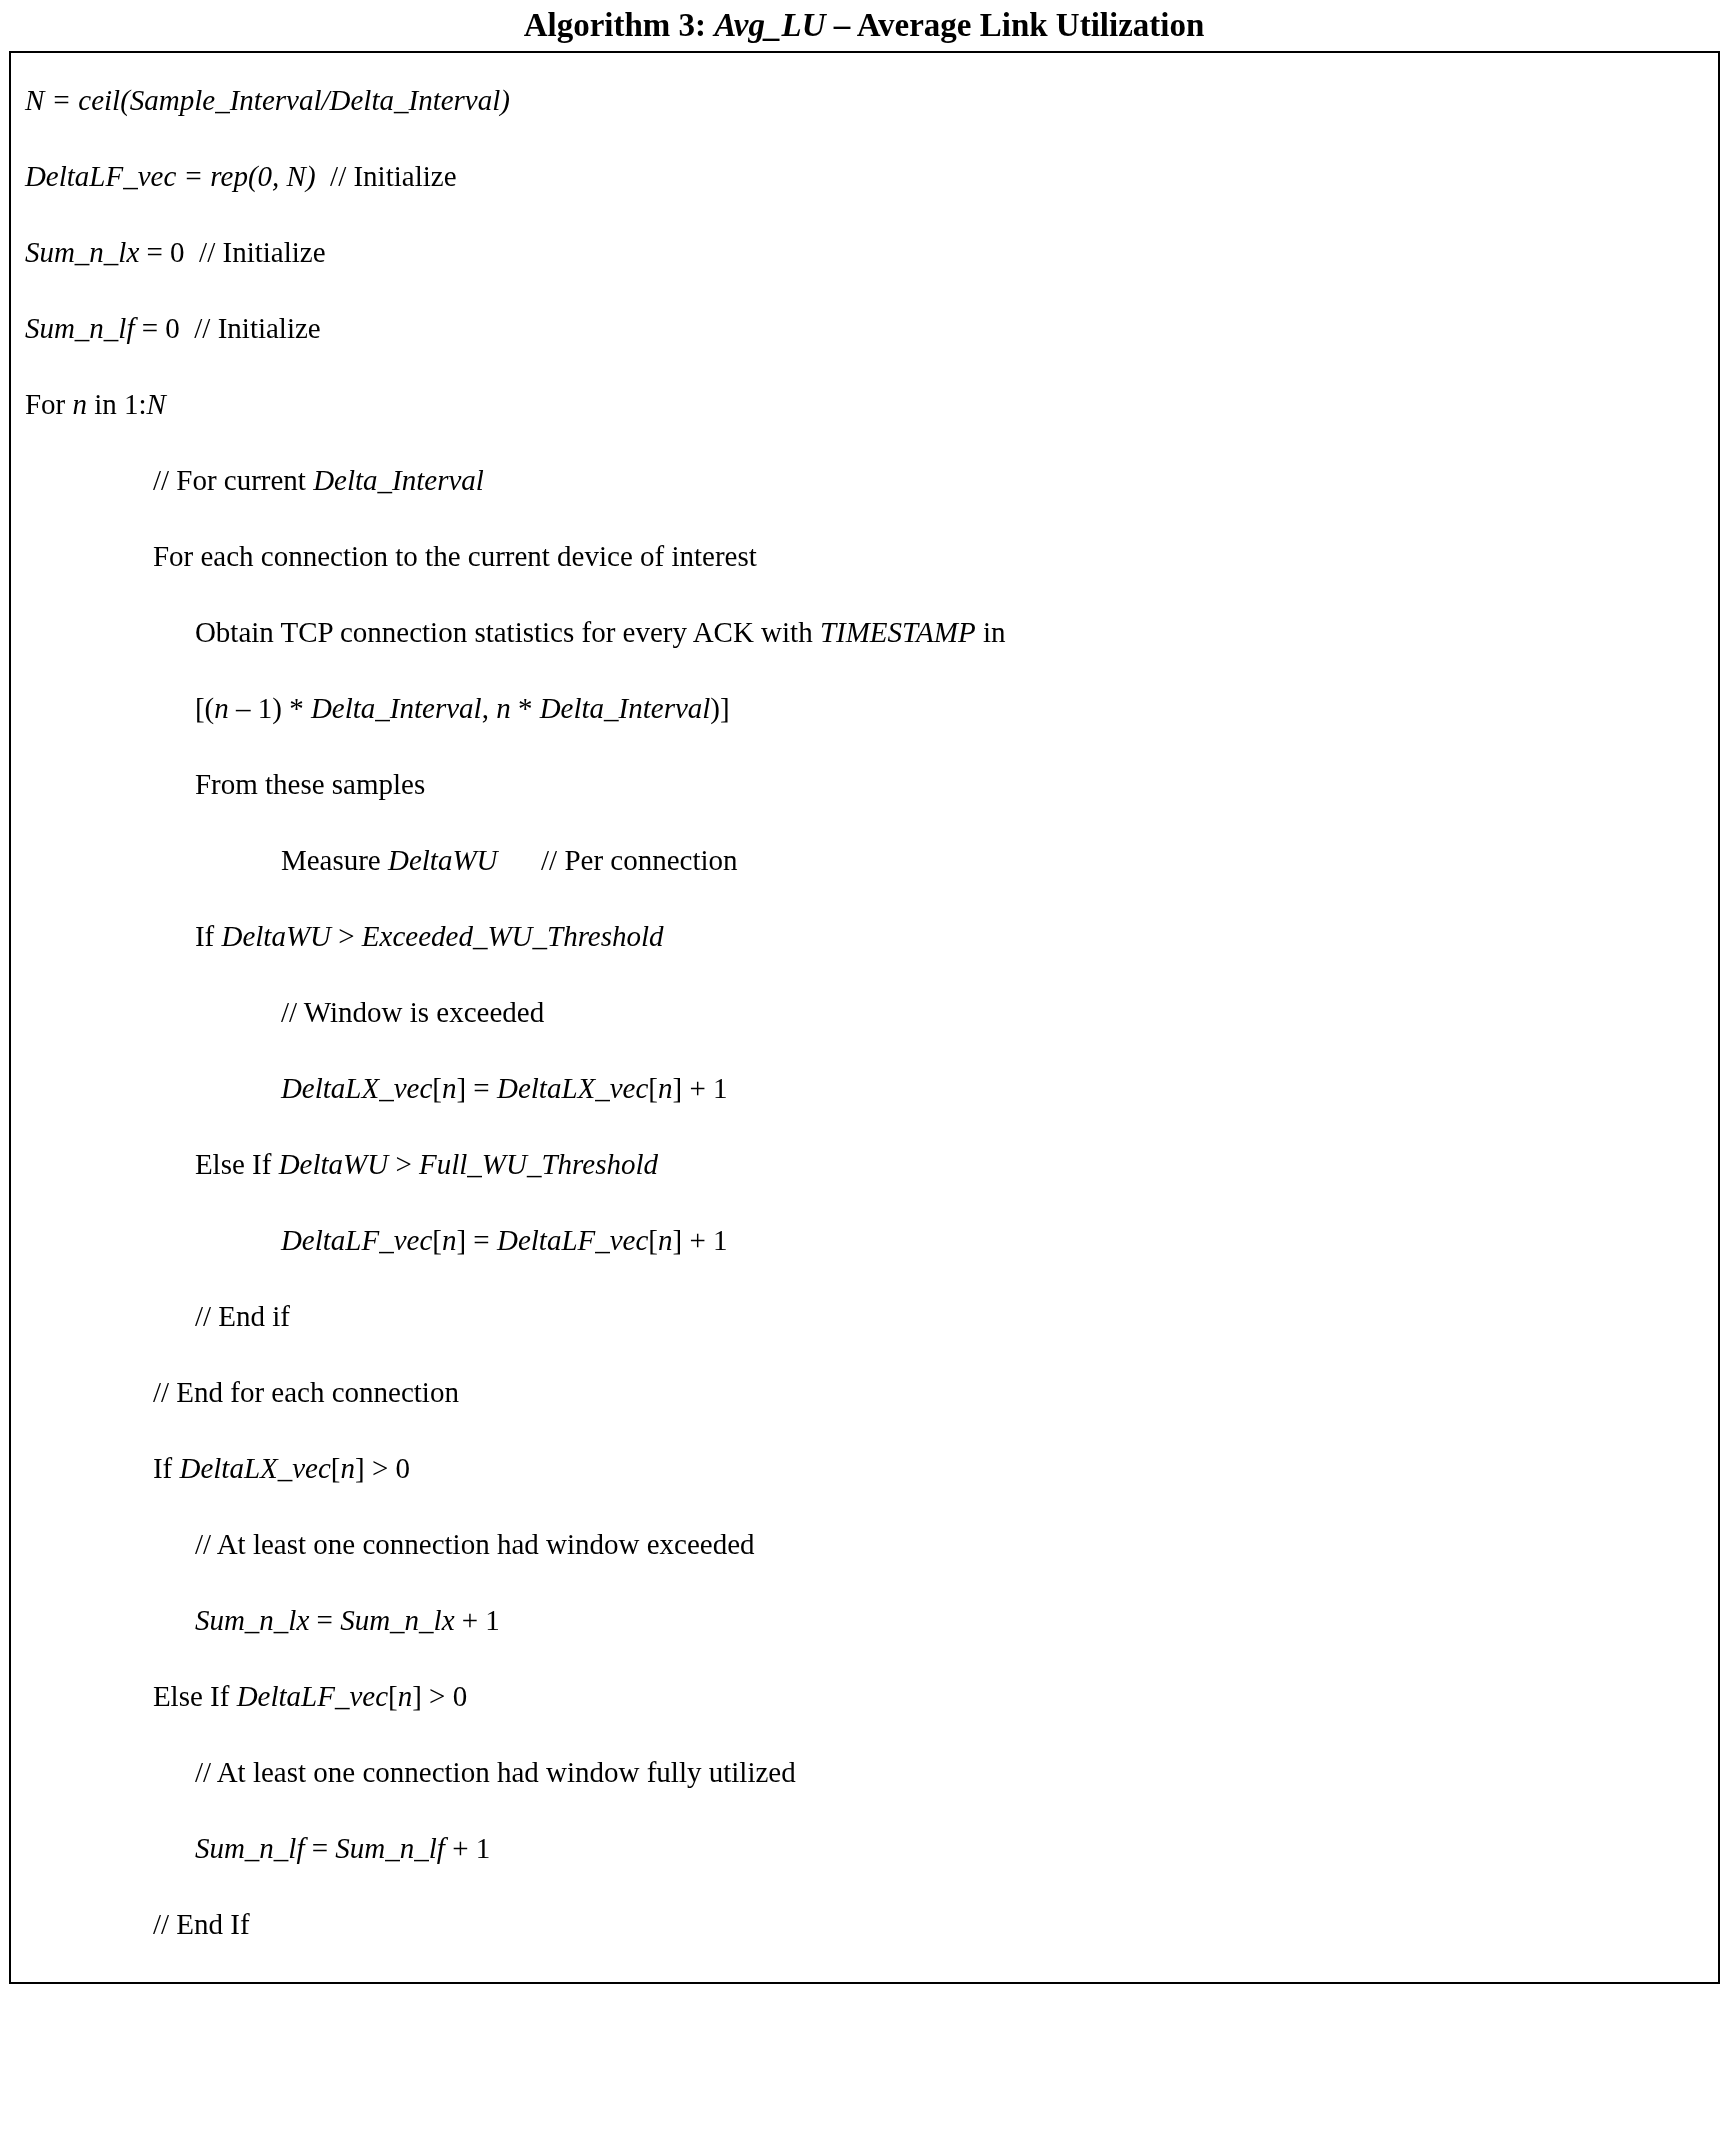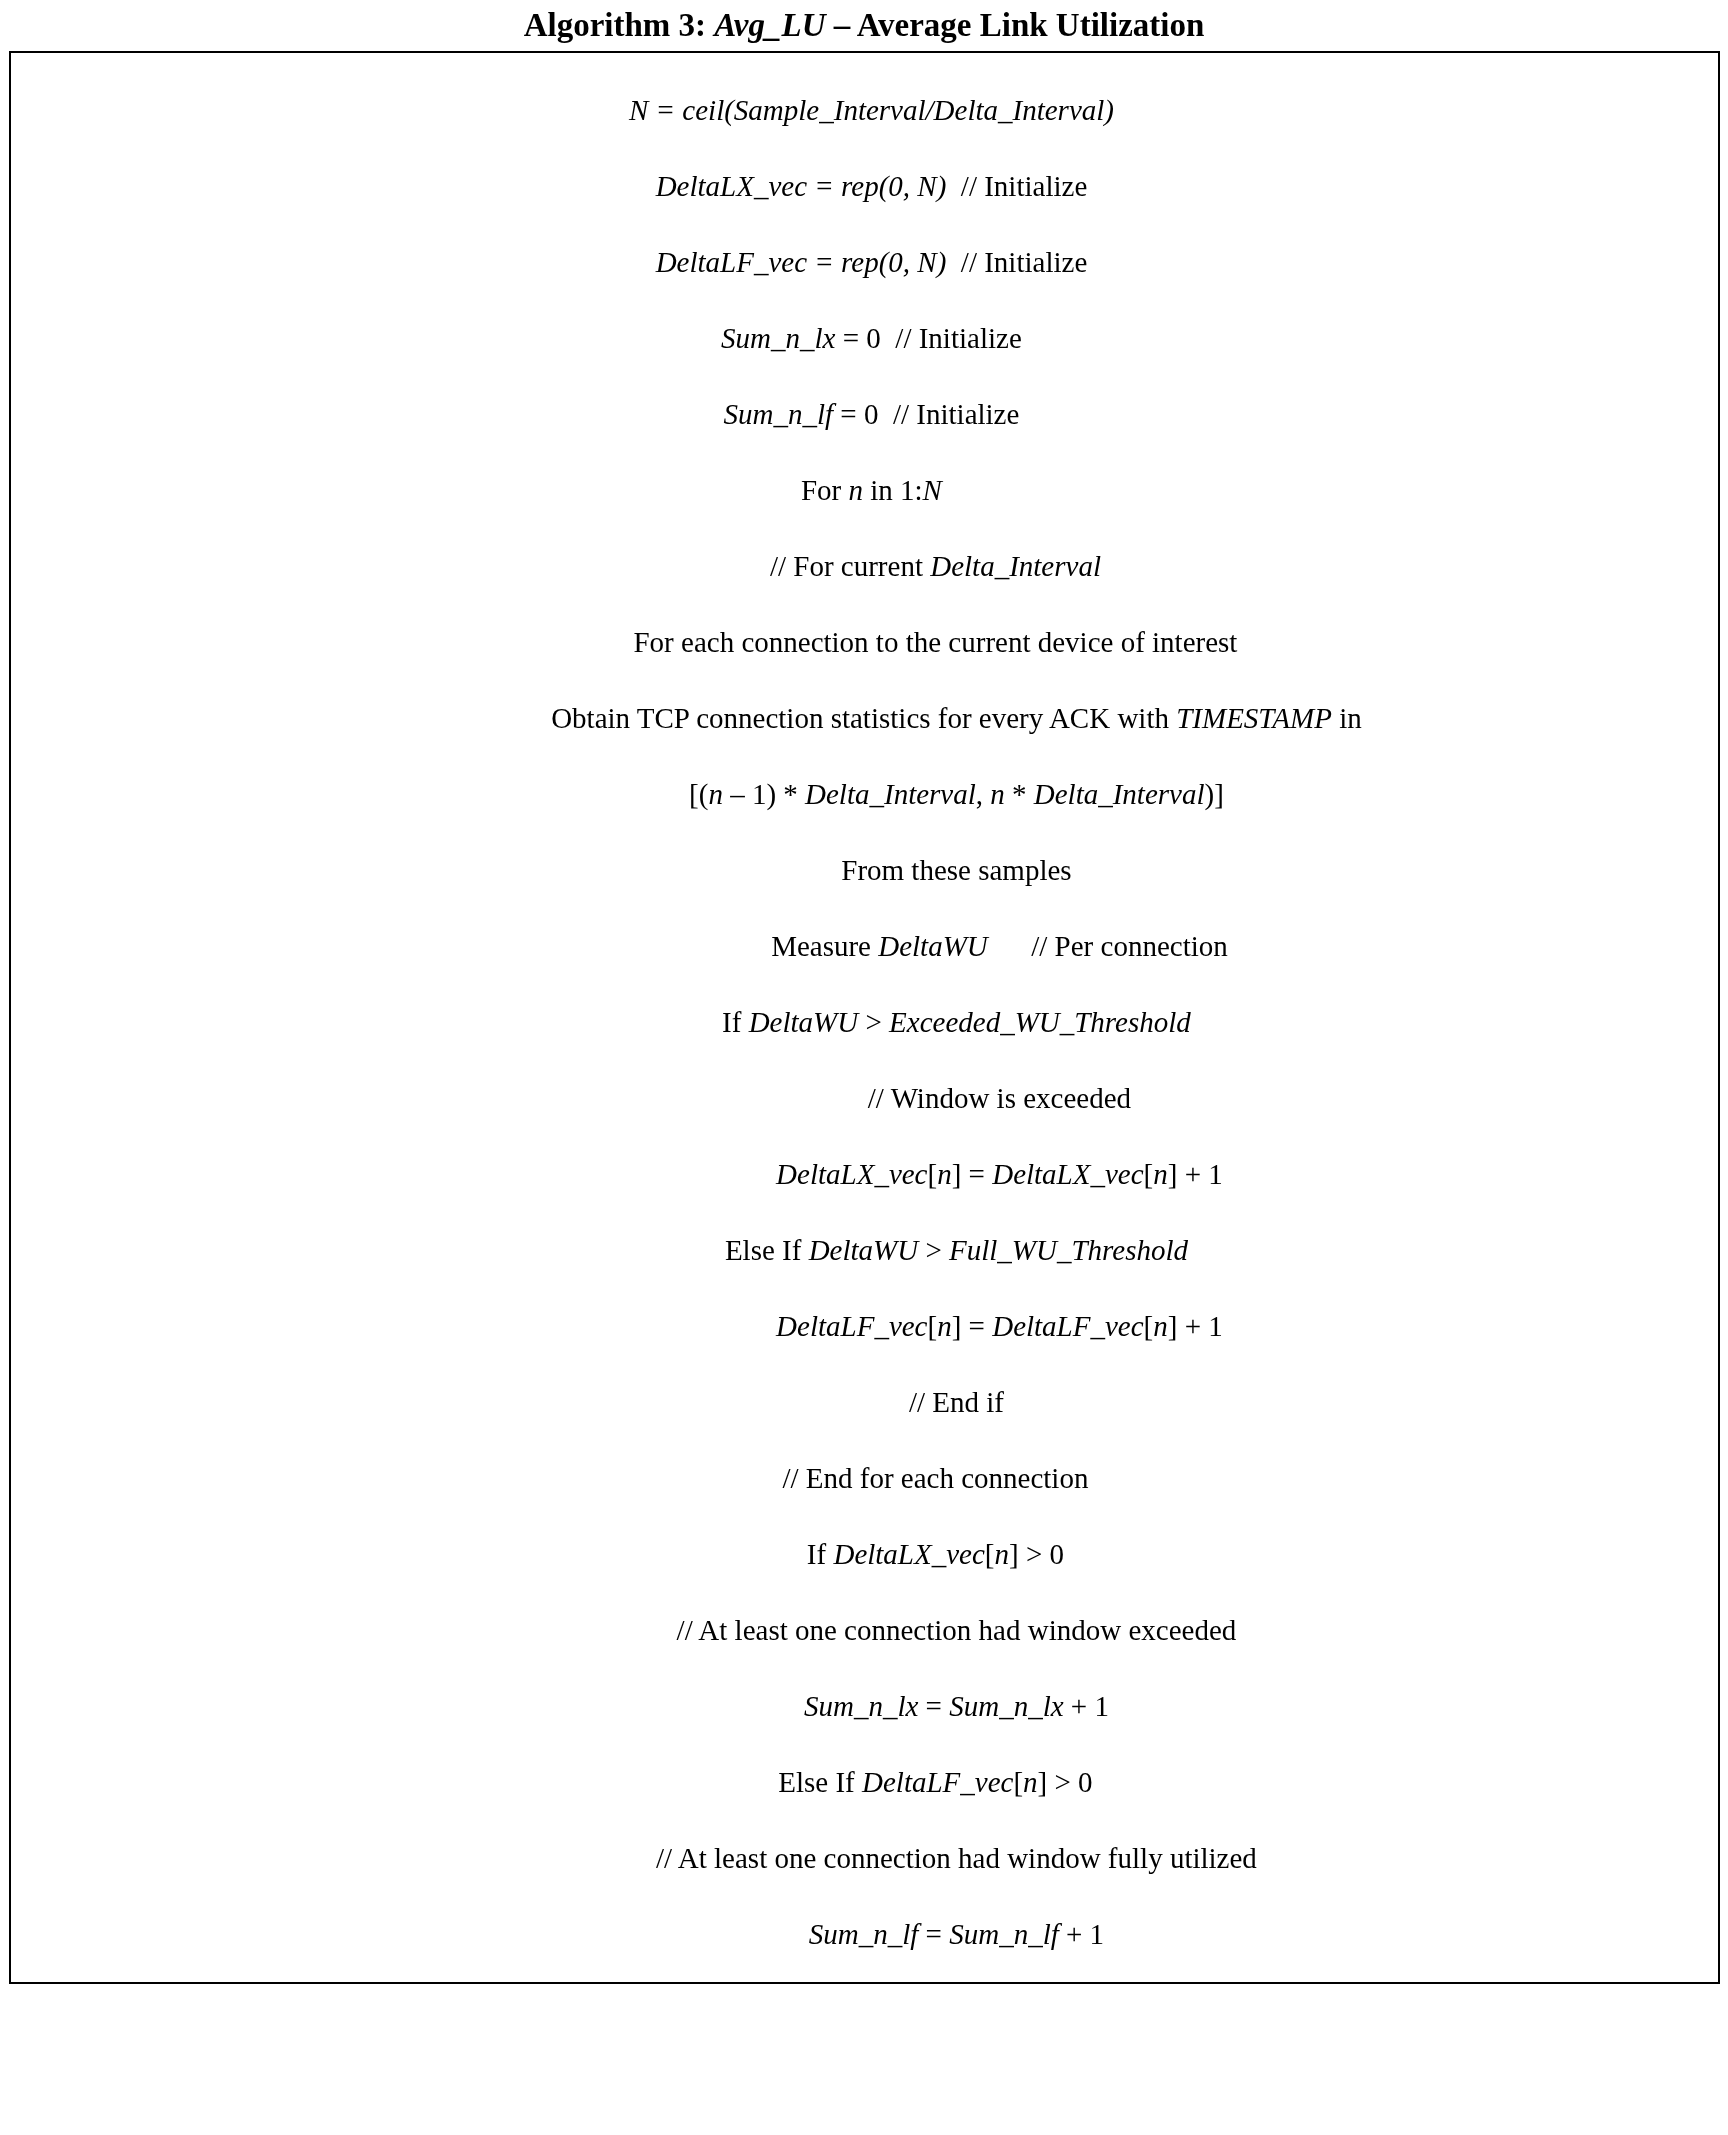--- a/index.html
+++ b/index.html
@@ -31,22 +31,21 @@
     position: absolute;
     top: 51px;
     left: 8.9px;
     right: 8px;
     bottom: 1.8px;
     border: 2.7px solid #000000;
     box-sizing: border-box;
     overflow: hidden;
   }
   .lines {
-    padding-top: 19px;
-    text-align: center;
+    padding-top: 9px;
   }
   .line {
     font-size: 29px;
     line-height: 76px;
     white-space: pre-wrap;
   }
   .indent-0 { padding-left: 14px; }
   .indent-1 { padding-left: 142px; }
   .indent-2 { padding-left: 184px; }
   .indent-3 { padding-left: 270px; }
@@ -54,21 +53,20 @@
   .rm { font-style: normal; }
 </style>
 </head>
 <body>
 
 <div class="page">
   <div class="title" id="algo-title"><span class="rm">Algorithm 3: </span><span class="it">Avg_LU</span><span class="rm"> – Average Link Utilization</span></div>
   <div class="algo-box">
     <div class="lines" id="algo-lines">
         <div class="line indent-0"><span class="it">N = ceil(Sample_Interval/Delta_Interval)</span></div>
-        <div class="line indent-0"><span class="it">DeltaLX_vec = rep(0, N)</span><span class="rm">  // Initialize</span></div>
         <div class="line indent-0"><span class="it">DeltaLF_vec = rep(0, N)</span><span class="rm">  // Initialize</span></div>
         <div class="line indent-0"><span class="it">Sum_n_lx</span><span class="rm"> = 0  // Initialize</span></div>
         <div class="line indent-0"><span class="it">Sum_n_lf</span><span class="rm"> = 0  // Initialize</span></div>
         <div class="line indent-0"><span class="rm">For </span><span class="it">n</span><span class="rm"> in 1:</span><span class="it">N</span></div>
         <div class="line indent-1"><span class="rm">// For current </span><span class="it">Delta_Interval</span></div>
         <div class="line indent-1"><span class="rm">For each connection to the current device of interest</span></div>
         <div class="line indent-2"><span class="rm">Obtain TCP connection statistics for every ACK with </span><span class="it">TIMESTAMP</span><span class="rm"> in</span></div>
         <div class="line indent-2"><span class="rm">[(</span><span class="it">n</span><span class="rm"> – 1) * </span><span class="it">Delta_Interval</span><span class="rm">, </span><span class="it">n</span><span class="rm"> * </span><span class="it">Delta_Interval</span><span class="rm">)]</span></div>
         <div class="line indent-2"><span class="rm">From these samples</span></div>
         <div class="line indent-3"><span class="rm">Measure </span><span class="it">DeltaWU</span><span class="rm">      // Per connection</span></div>

